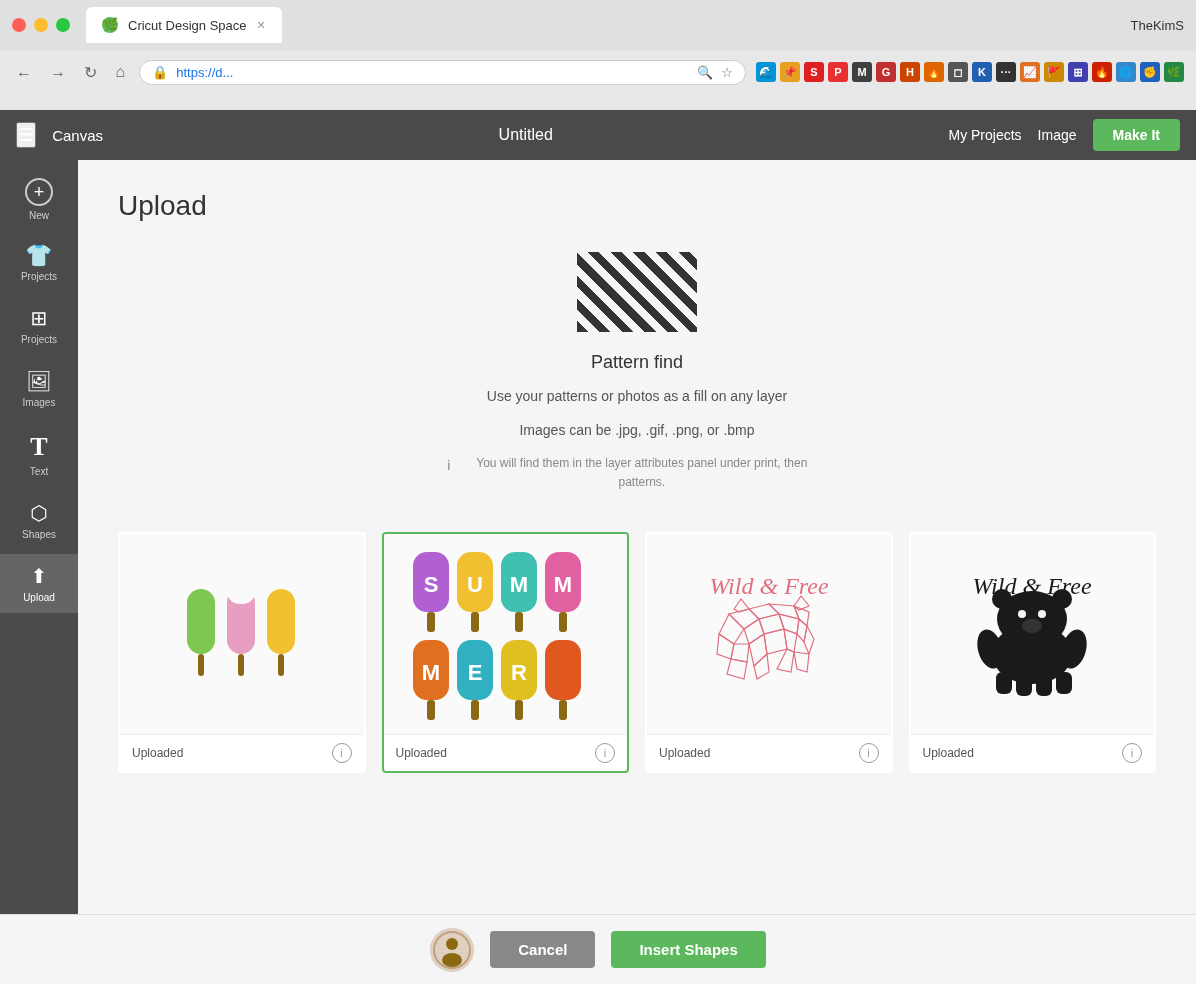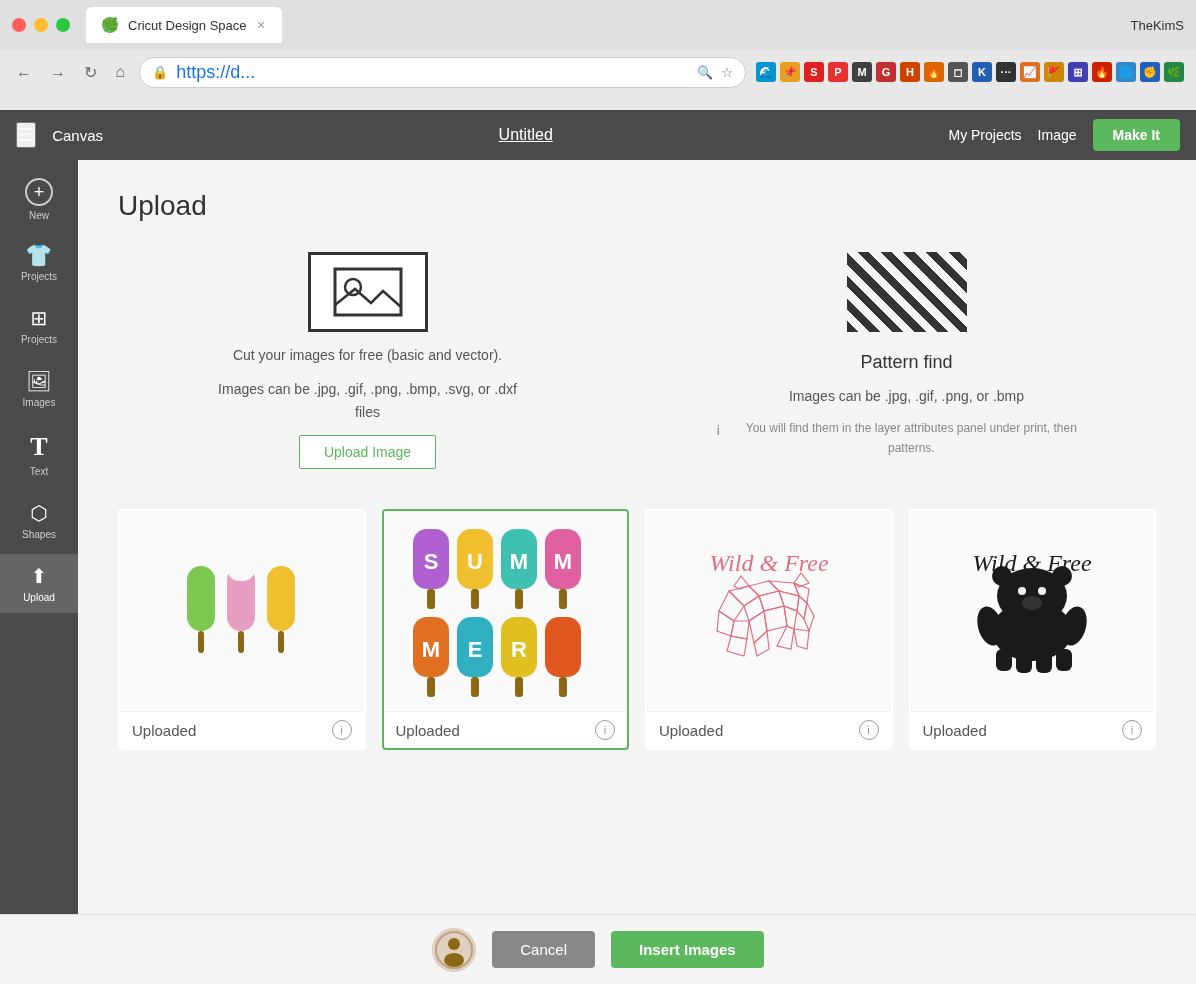--- a/index.html
+++ b/index.html
@@ -12,30 +12,30 @@
     .traffic-light { width: 14px; height: 14px; border-radius: 50%; }
     .tl-red { background: #ff5f57; }
     .tl-yellow { background: #ffbd2e; }
     .tl-green { background: #28c941; }
     .browser-tab { display: flex; align-items: center; background: white; border-radius: 6px 6px 0 0; padding: 8px 16px; gap: 10px; font-size: 13px; color: #333; height: 36px; }
     .tab-favicon { width: 16px; height: 16px; background: #5cb85c; border-radius: 50%; display: inline-block; }
     .tab-close { color: #999; font-size: 11px; cursor: pointer; }
     .browser-toolbar { display: flex; align-items: center; padding: 6px 12px; gap: 10px; height: 44px; background: #e8e8e8; }
     .nav-btn { background: none; border: none; font-size: 16px; color: #666; cursor: pointer; padding: 4px; }
     .address-bar { flex: 1; display: flex; align-items: center; background: white; border-radius: 20px; padding: 4px 12px; gap: 8px; border: 1px solid #ccc; }
-    .address-bar-url { font-size: 18px; color: #1a73e8; flex: 1; }
+    .address-bar-url { font-size: 13px; color: #1a73e8; flex: 1; }
     .browser-extensions { display: flex; gap: 4px; align-items: center; }
     .ext-icon { width: 20px; height: 20px; border-radius: 3px; display: flex; align-items: center; justify-content: center; font-size: 11px; font-weight: bold; color: white; }
     .user-label { font-size: 13px; color: #333; margin-left: 8px; text-align: right; }
 
     
     .app-header { background: #4a4a4a; display: flex; align-items: center; height: 50px; padding: 0 16px; }
     .hamburger { color: white; font-size: 18px; cursor: pointer; margin-right: 16px; }
     .canvas-label { color: white; font-size: 15px; font-weight: 500; }
-    .header-title { flex: 1; text-align: center; color: white; font-size: 16px; text-decoration: underline; }
+    .header-title { flex: 1; text-align: center; color: white; font-size: 16px; }
     .header-actions { display: flex; align-items: center; gap: 16px; }
     .my-projects-btn { color: white; font-size: 14px; background: none; border: none; cursor: pointer; }
     .save-btn { color: white; font-size: 14px; background: none; border: none; cursor: pointer; }
     .make-it-btn { background: #5cb85c; color: white; border: none; border-radius: 4px; padding: 8px 20px; font-size: 14px; font-weight: 600; cursor: pointer; }
 
     
     .main-layout { display: flex; height: calc(984px - 110px - 50px); }
 
     
     .sidebar { width: 78px; background: #4a4a4a; display: flex; flex-direction: column; align-items: center; padding: 8px 0; gap: 4px; }
@@ -69,27 +69,27 @@
     .recently-uploaded { }
     .recently-header { display: flex; align-items: center; gap: 16px; margin-bottom: 16px; }
     .recently-title { font-size: 18px; font-weight: 500; color: #333; }
     .view-all-link { color: #5cb85c; font-size: 14px; cursor: pointer; text-decoration: none; }
 
     .image-grid { display: flex; gap: 16px; }
     .image-card { flex: 1; background: white; border-radius: 4px; border: 2px solid transparent; overflow: hidden; cursor: pointer; position: relative; }
     .image-card.selected { border-color: #5cb85c; }
     .image-card-img { width: 100%; height: 200px; display: flex; align-items: center; justify-content: center; overflow: hidden; background: #fafafa; }
     .image-card-footer { display: flex; align-items: center; justify-content: space-between; padding: 8px 12px; border-top: 1px solid #eee; }
-    .image-card-label { font-size: 15px; color: #555; }
+    .image-card-label { font-size: 12px; color: #555; }
     .info-icon { width: 20px; height: 20px; border-radius: 50%; border: 1.5px solid #999; display: flex; align-items: center; justify-content: center; font-size: 11px; color: #999; cursor: pointer; }
 
     
     .bottom-bar { position: fixed; bottom: 0; left: 0; right: 0; background: #f5f5f5; border-top: 1px solid #ddd; height: 70px; display: flex; align-items: center; justify-content: center; gap: 16px; padding: 0 20px; }
     .bottom-avatar { width: 44px; height: 44px; border-radius: 50%; background: linear-gradient(135deg, #e8b4d0, #b4d0e8, #d0e8b4); display: flex; align-items: center; justify-content: center; font-size: 8px; color: #555; overflow: hidden; }
-    .cancel-btn { background: #888; color: white; border: none; border-radius: 4px; padding: 10px 28px; font-size: 15px; cursor: pointer; }
+    .cancel-btn { background: #888; color: white; border: none; border-radius: 4px; padding: 10px 28px; font-size: 15px; cursor: pointer; font-weight: bold; }
     .insert-btn { background: #5cb85c; color: white; border: none; border-radius: 4px; padding: 10px 28px; font-size: 15px; font-weight: 600; cursor: pointer; }
   </style>
 </head>
 <body>
 
 <div class="browser-chrome">
   <div class="browser-titlebar">
     <div class="traffic-lights">
       <div class="traffic-light tl-red"></div>
       <div class="traffic-light tl-yellow"></div>
@@ -178,38 +178,27 @@
       <div style="color:white;font-size:20px">⬆</div>
       <span class="sidebar-label" style="color:white">Upload</span>
     </div>
   </div>
 
   <div class="content">
     <h1 class="upload-title">Upload</h1>
 
     <div class="upload-options">
 
-      <div class="upload-option">
-        <div class="upload-image-icon">
-          <svg viewBox="0 0 70 50" xmlns="http://www.w3.org/2000/svg">
-            <rect x="2" y="2" width="66" height="46" fill="white" stroke="#333" stroke-width="3"></rect>
-            <circle cx="20" cy="20" r="8" fill="none" stroke="#333" stroke-width="2.5"></circle>
-            <polyline points="2,38 22,22 38,36 50,24 68,40" fill="none" stroke="#333" stroke-width="2.5"></polyline>
-          </svg>
-        </div>
-        <p class="upload-desc">Cut your images for free (basic and vector).</p>
-        <p class="upload-desc">Images can be .jpg, .gif, .png, .bmp, .svg, or .dxf files</p>
-        <button class="upload-btn">Upload Image</button>
-      </div>
 
       <div class="upload-option">
         <div class="pattern-icon">
           <div class="pattern-stripes"></div>
         </div>
         <h3 style="font-size:18px;font-weight:500;color:#333;margin-top:8px">Pattern find</h3>
+        <p class="upload-desc">Use your patterns or photos as a fill on any layer</p>
         <p class="upload-desc">Images can be .jpg, .gif, .png, or .bmp</p>
         <p class="upload-desc upload-info" style="font-size:12px;color:#888">
           <span style="font-size:14px">ℹ</span>
           <span>You will find them in the layer attributes panel under print, then patterns.</span>
         </p>
       </div>
 
     </div>
 
     <div class="recently-uploaded">
@@ -360,14 +349,14 @@
 <div class="bottom-bar">
   <div class="bottom-avatar">
     <svg viewBox="0 0 44 44" width="44" height="44">
       <circle cx="22" cy="22" r="22" fill="#e0d0c0"></circle>
       <circle cx="22" cy="22" r="18" fill="none" stroke="#c0a080" stroke-width="2"></circle>
       <circle cx="22" cy="16" r="6" fill="#8B6914"></circle>
       <ellipse cx="22" cy="32" rx="10" ry="7" fill="#8B6914"></ellipse>
     </svg>
   </div>
   <button class="cancel-btn">Cancel</button>
-  <button class="insert-btn">Insert Images</button>
+  <button class="insert-btn">Insert Shapes</button>
 </div>
 
 </body></html>

